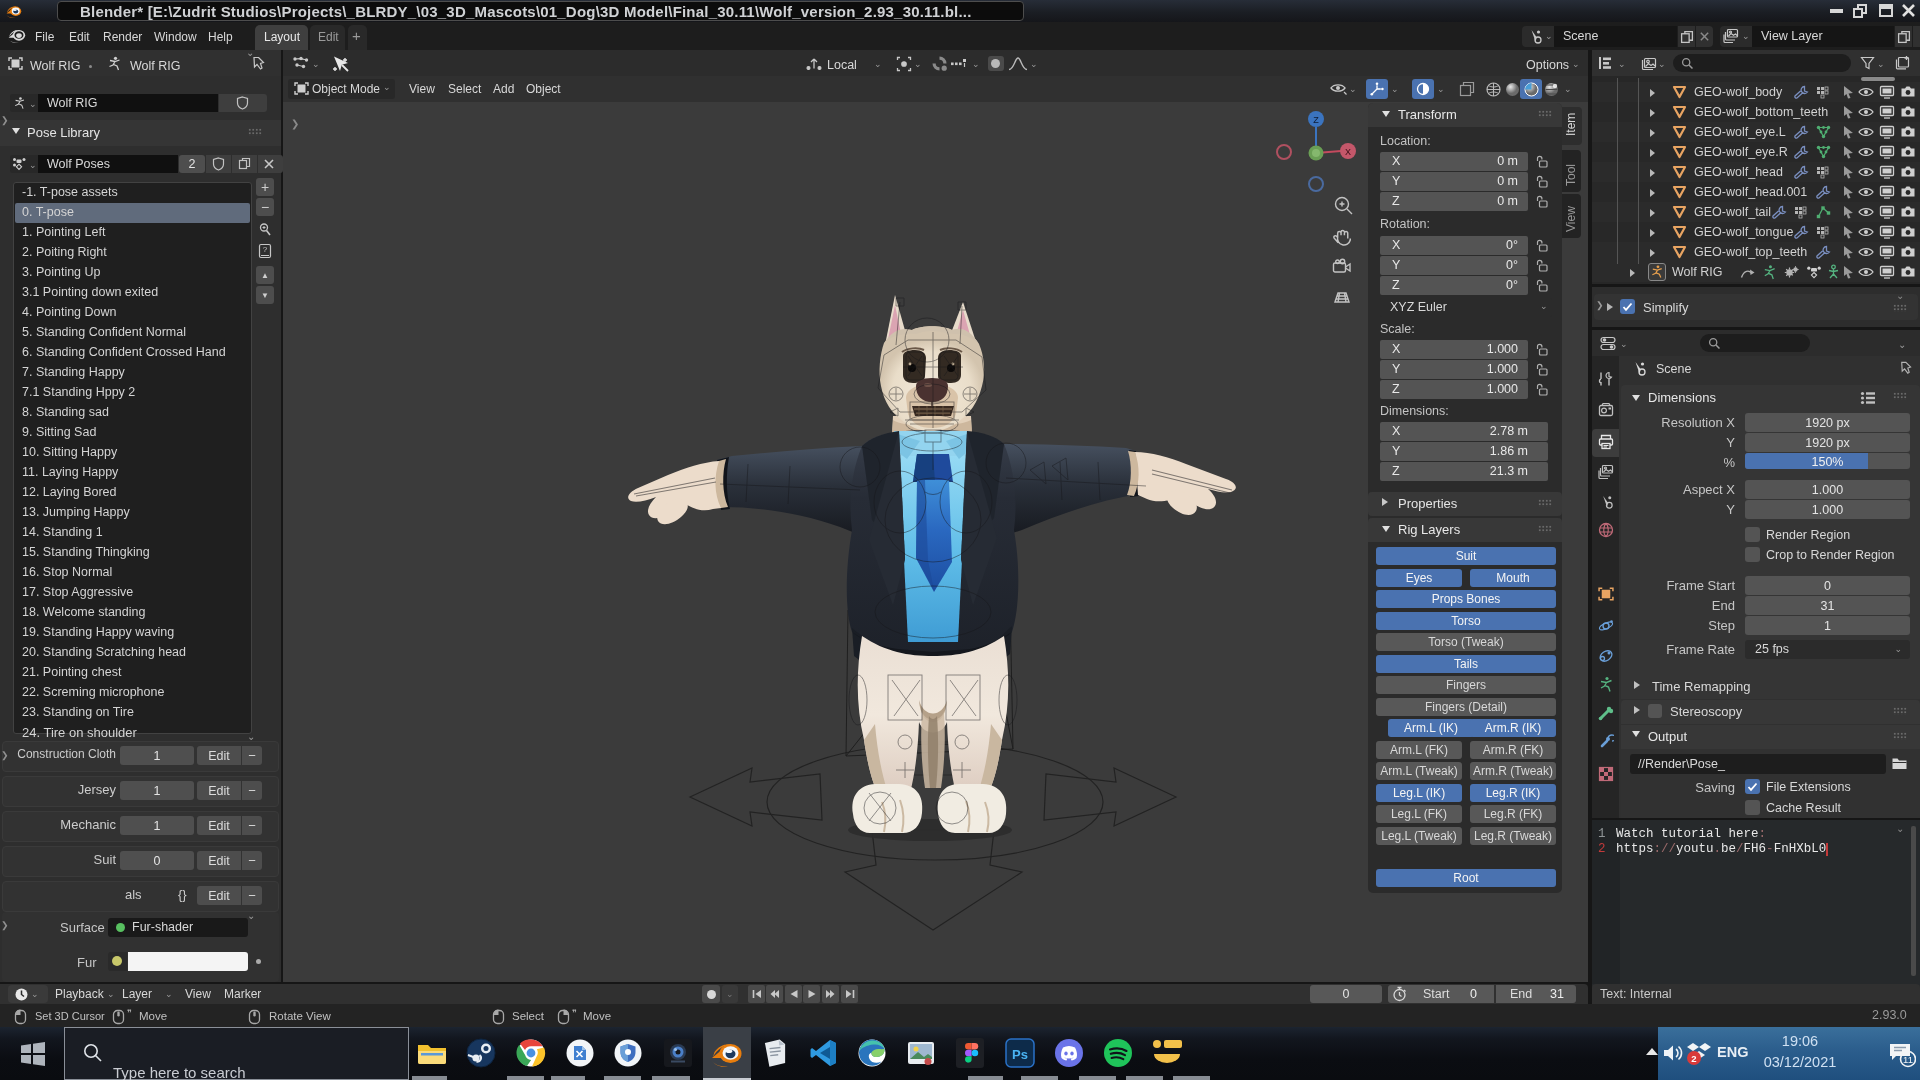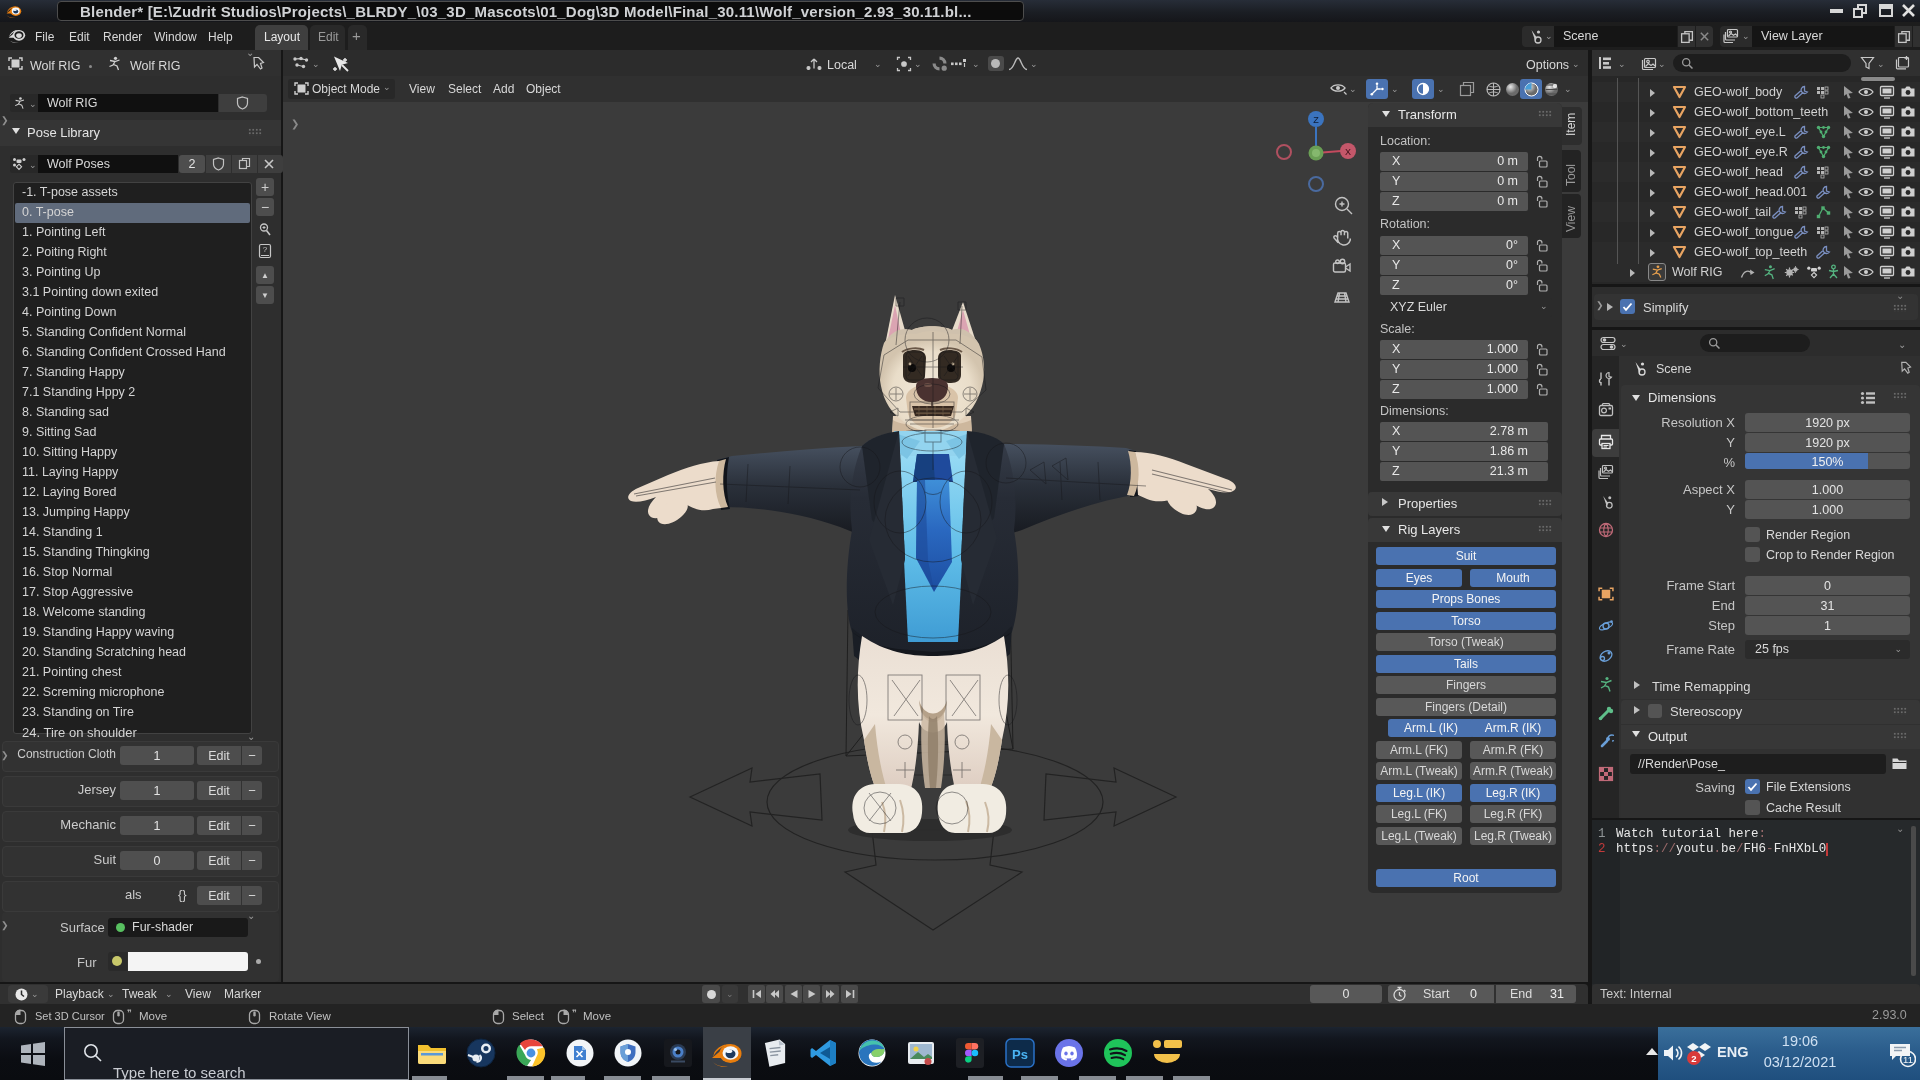--- a/index.html
+++ b/index.html
@@ -1308,21 +1308,21 @@
 
 <div class="abs" style="left:0;top:984px;width:1588px;height:20px;background:#303030;border-radius:0 4px 0 0;"></div>
 <div class="abs" style="left:8px;top:985px;width:40px;height:18px;background:#3a3a3a;border-radius:4px;"></div>
 <svg class="abs" style="left:14px;top:987px;" width="15" height="15" viewBox="0 0 15 15">
       <circle cx="7.5" cy="7.5" r="6" fill="#e8e8e8"></circle>
       <path d="M7.5 3.5 V7.5 L10 9.5" stroke="#2a2a2a" stroke-width="1.5" fill="none"></path>
     </svg>
 <div class="abs dim" style="left:31px;top:989px;font-size:9px;">⌄</div>
 <div class="abs txt" style="left:55px;top:987px;font-size:12px;">Playback</div>
 <div class="abs dim" style="left:107px;top:989px;font-size:9px;">⌄</div>
-<div class="abs txt" style="left:122px;top:987px;font-size:12px;">Tweak</div>
+<div class="abs txt" style="left:122px;top:987px;font-size:12px;">Layer</div>
 <div class="abs dim" style="left:165px;top:989px;font-size:9px;">⌄</div>
 <div class="abs txt" style="left:185px;top:987px;font-size:12px;">View</div>
 <div class="abs txt" style="left:224px;top:987px;font-size:12px;">Marker</div>
 
 <div class="abs" style="left:702px;top:985px;width:18px;height:18px;background:#4a4a4a;border-radius:3px;"></div>
 <div class="abs" style="left:722px;top:985px;width:16px;height:18px;background:#393939;border-radius:3px;"></div>
 <div class="abs" style="left:707px;top:990px;width:9px;height:9px;border-radius:50%;background:#d8d8d8;"></div>
 <div class="abs dim" style="left:726px;top:989px;font-size:9px;color:#777;">⌄</div>
 <div class="abs" style="left:748px;top:985px;width:17px;height:18px;background:#4a4a4a;border-radius:2px;"></div>
 <svg class="abs" style="left:752px;top:989px;" width="10" height="10" viewBox="0 0 10 10">

